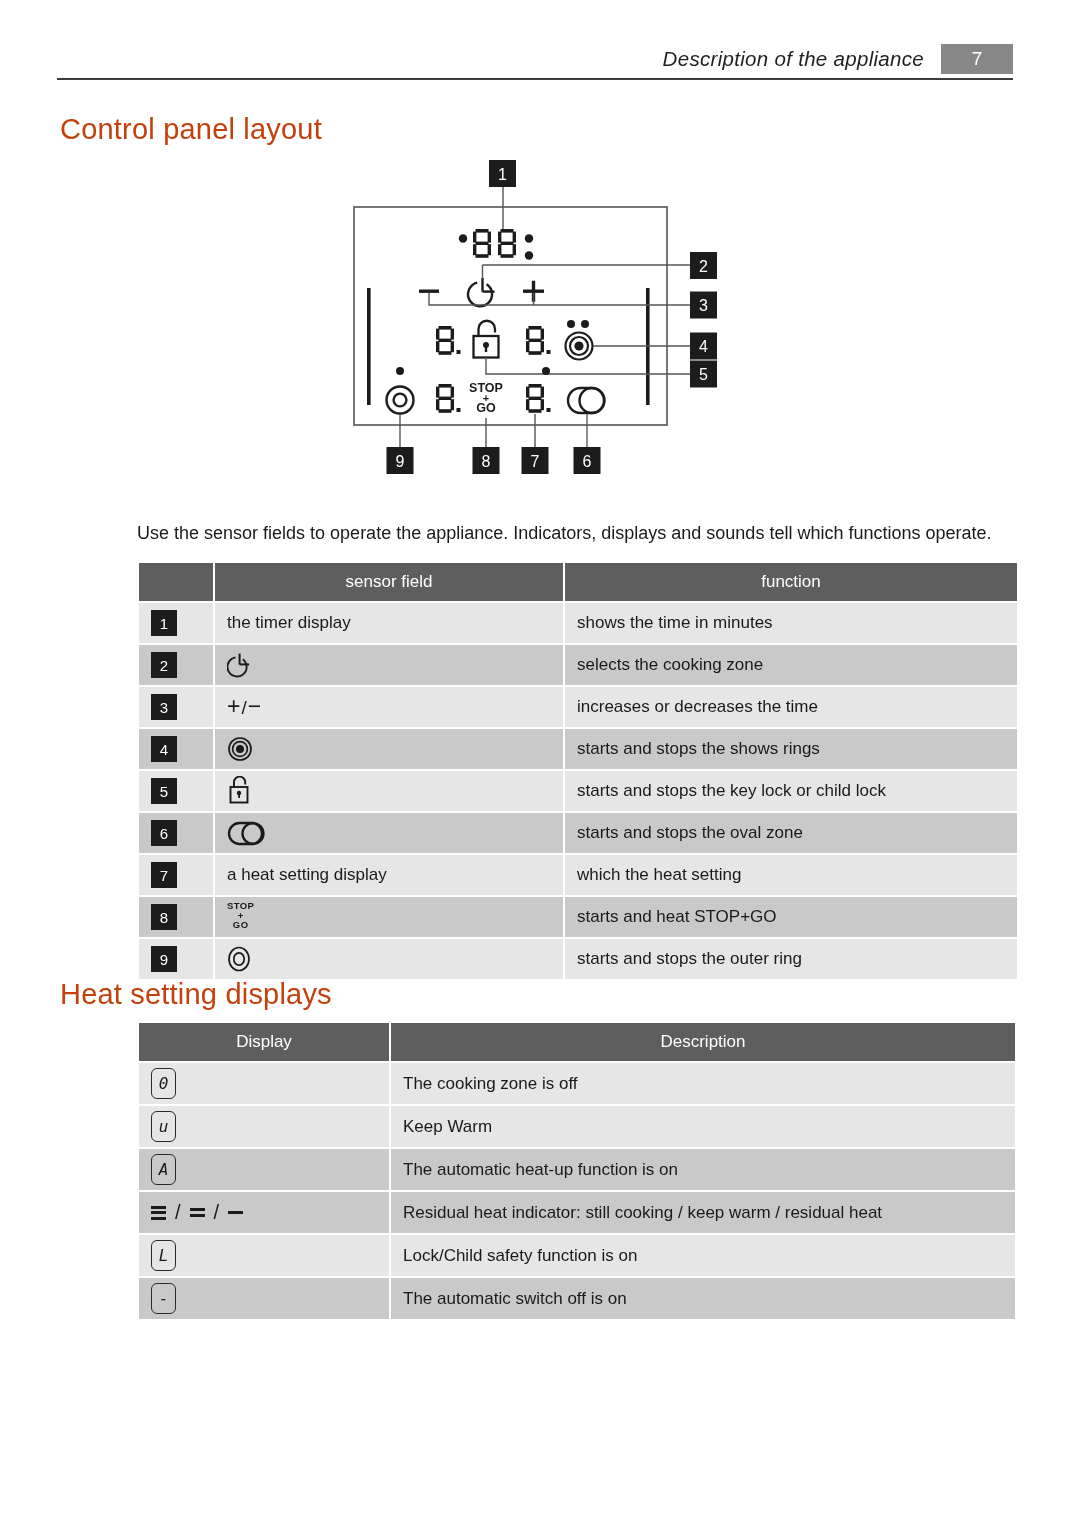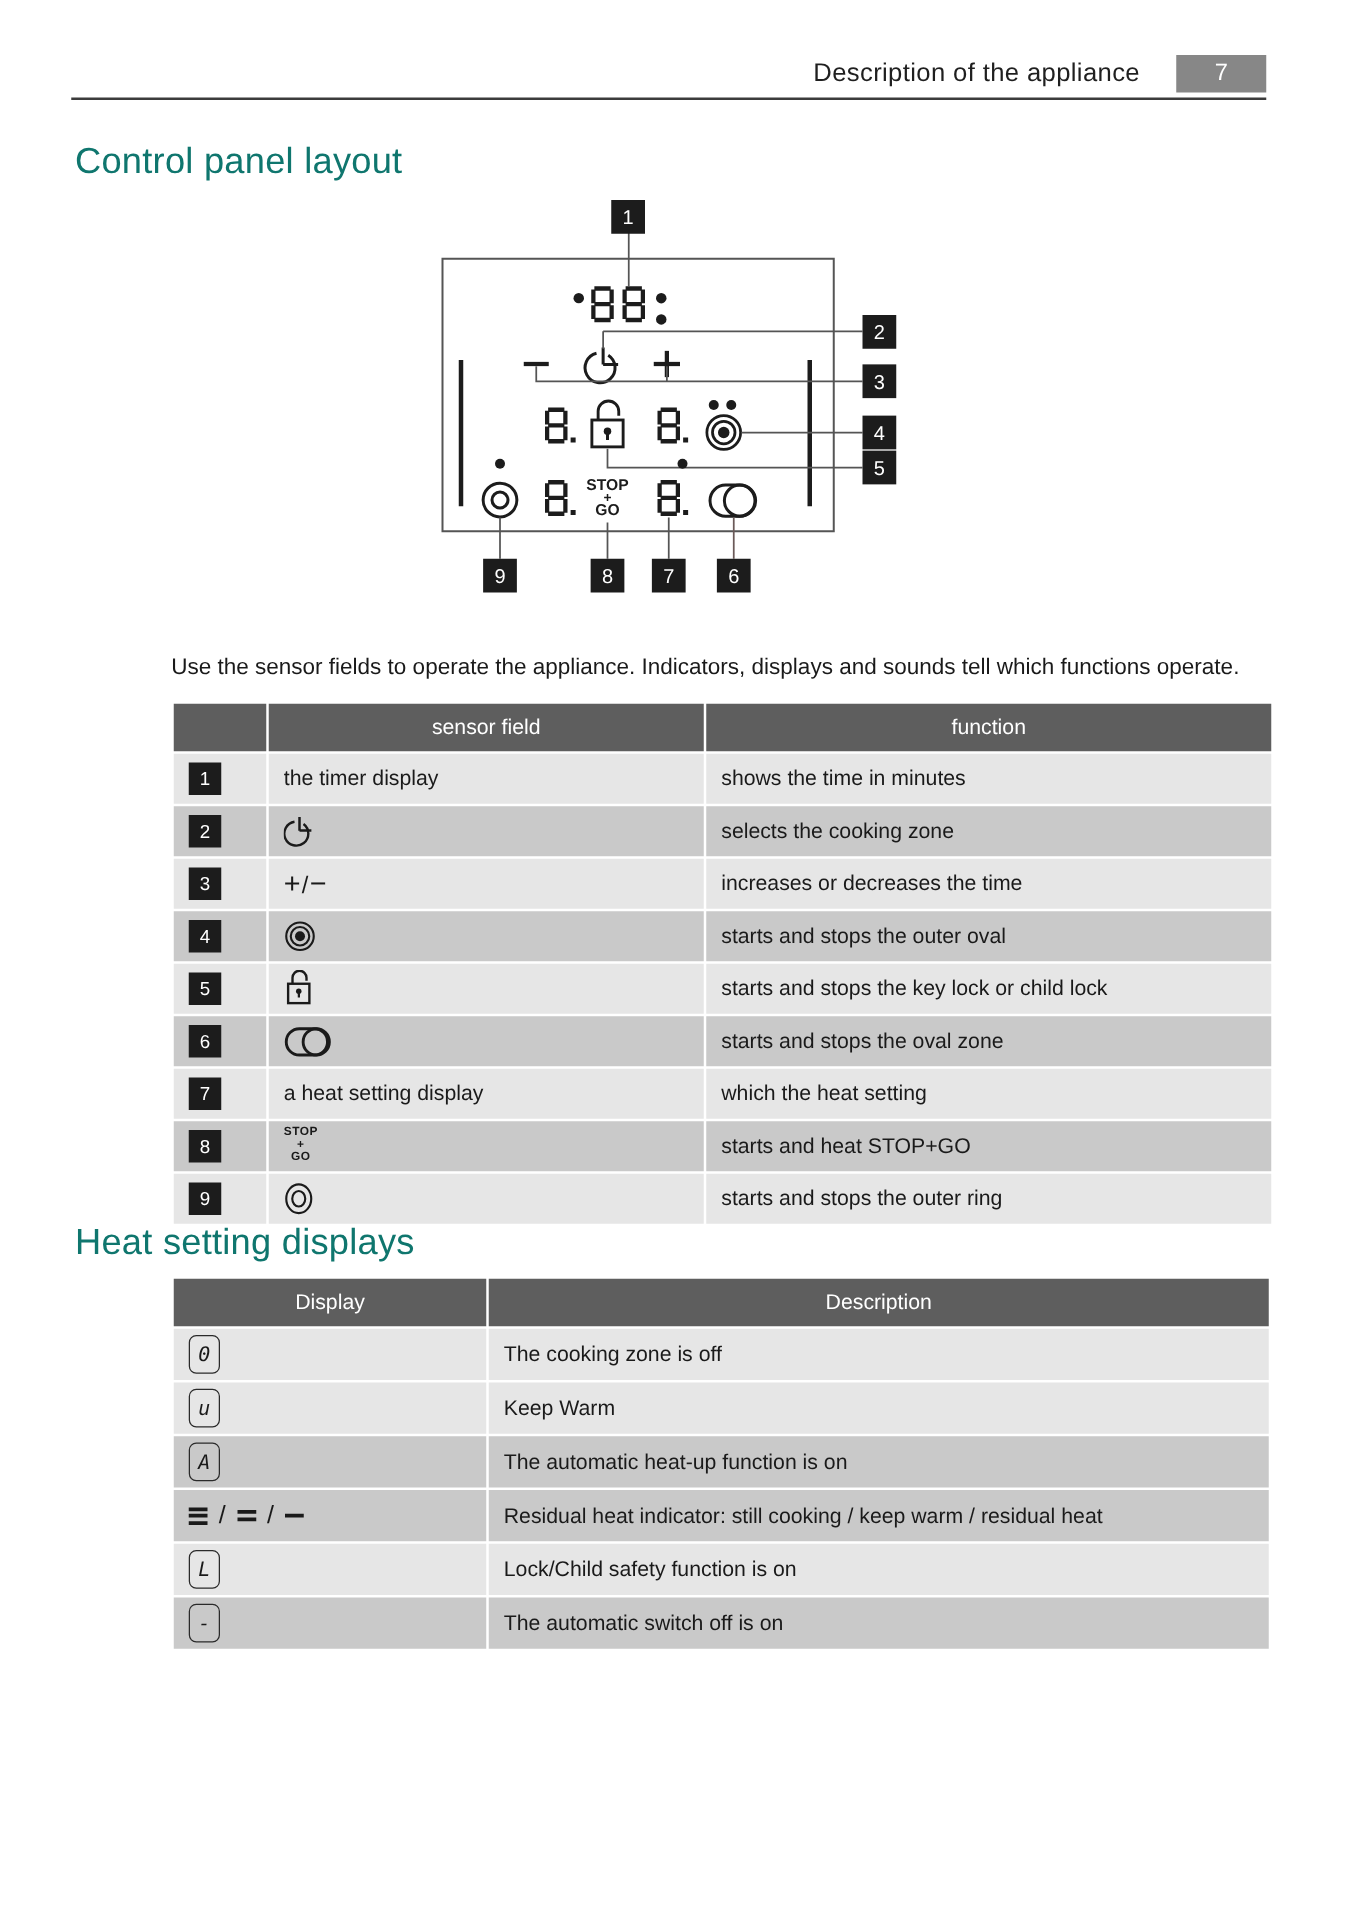--- a/index.html
+++ b/index.html
@@ -22,22 +22,23 @@
     width: 956px;
     height: 42px;
     display: flex;
     align-items: center;
     justify-content: flex-end;
   }
   .header-title {
     font-size: 20.5px;
     letter-spacing: .3px;
     color: #1f1f1f;
-    margin-right: 29px;
+    margin-right: 17px;
     white-space: nowrap;
+    font-style: italic;
   }
   .header-pagebox {
     width: 72px;
     height: 30px;
     background: #878787;
     color: #ffffff;
     font-size: 19px;
     display: flex;
     align-items: center;
     justify-content: center;
@@ -50,21 +51,21 @@
     height: 0;
     border-top: 2px solid #3c3c3c;
   }
 
   
   .h1 {
     position: absolute;
     font-size: 29px;
     font-weight: normal;
     letter-spacing: .2px;
-    color: #0f766e;
+    color: #c2410c;
     margin: 0;
     white-space: nowrap;
   }
   #heading-control { left: 60px; top: 113px; }
   #heading-heat    { left: 60px; top: 978px; }
 
   
   .diagram {
     position: absolute;
     left: 340px;
@@ -364,21 +365,21 @@
         <span class="icon-cell">
           <svg width="26" height="26" viewBox="0 0 26 26">
               <g fill="none" stroke="#1a1a1a" stroke-width="1.7">
                 <circle cx="13" cy="13" r="11"></circle>
                 <circle cx="13" cy="13" r="7.4"></circle>
               </g>
               <circle cx="13" cy="13" r="4" fill="#1a1a1a"></circle>
             </svg>
         </span>
       </td>
-      <td>starts and stops the outer oval</td>
+      <td>starts and stops the shows rings</td>
     </tr>
     <tr class="row-light">
       <td class="num-cell"><span class="badge">5</span></td>
       <td>
         <span class="icon-cell">
           <svg width="24" height="30" viewBox="0 0 24 30">
               <g stroke="#1a1a1a" stroke-width="1.9" fill="none">
                 <rect x="3.5" y="11" width="17" height="15.5"></rect>
                 <path d="M 7 11 L 7 6.2 A 5.6 5.6 0 0 1 18.2 6.2 L 18.2 8.6"></path>
               </g>

